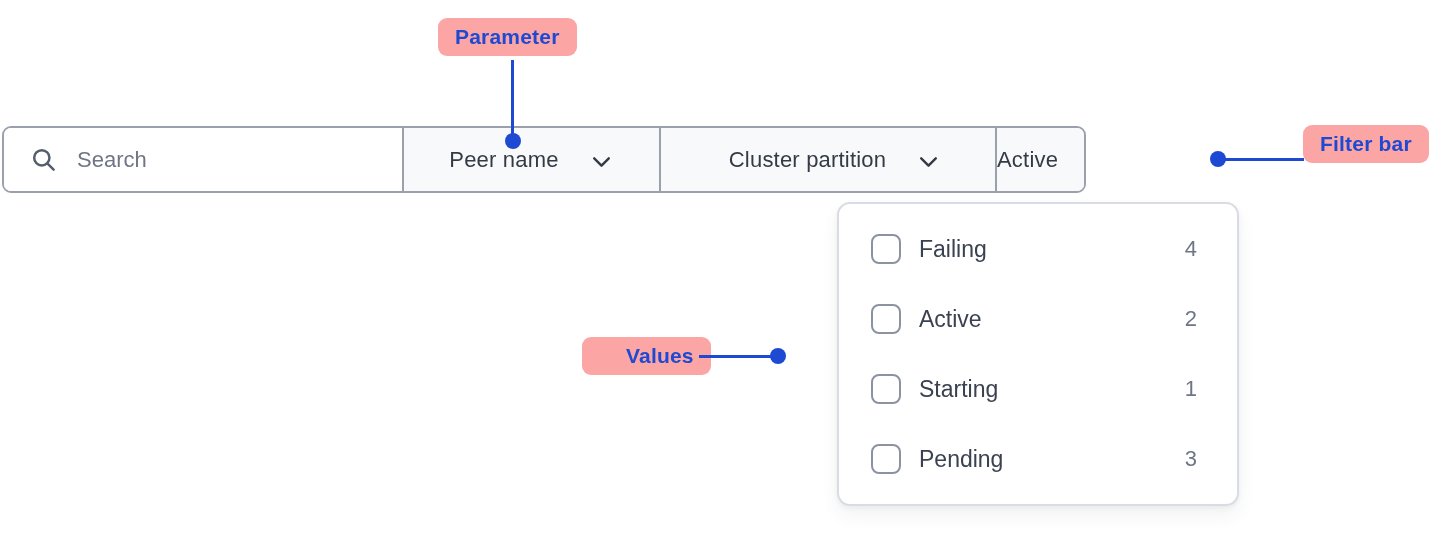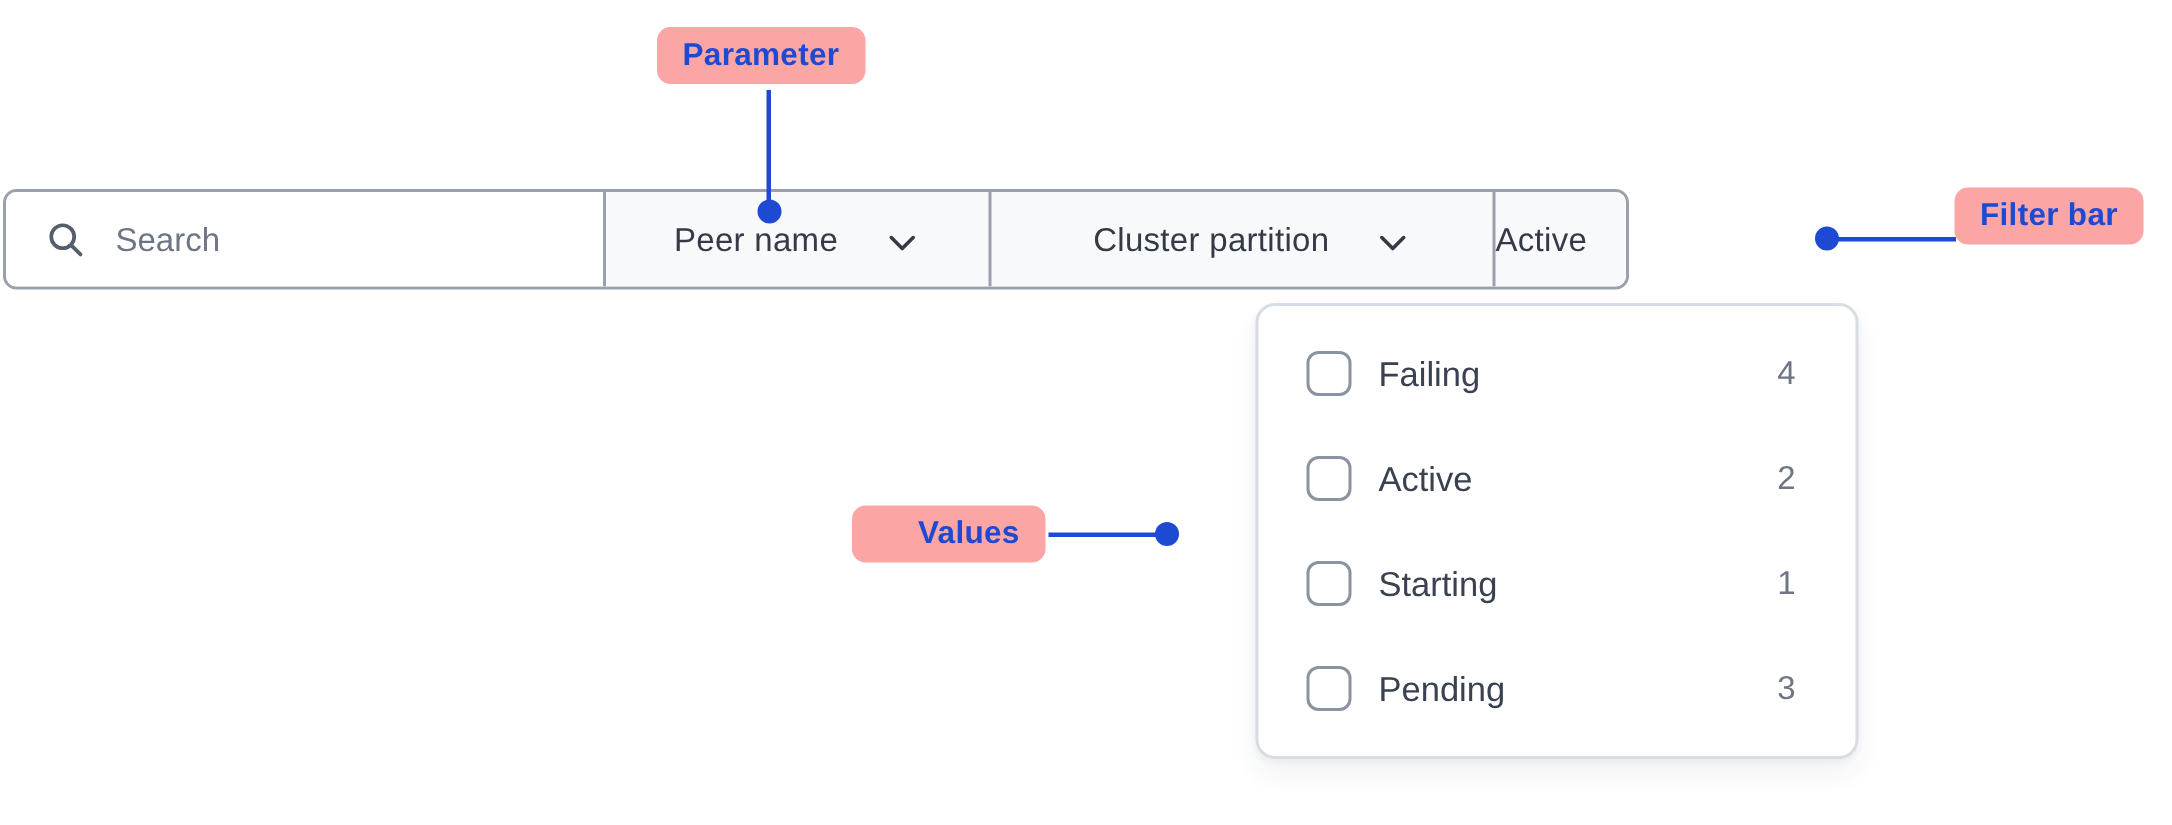--- a/index.html
+++ b/index.html
@@ -70,21 +70,21 @@
   .anno-dot {
     position: absolute; width: 16px; height: 16px; border-radius: 50%;
     background: #1e49d2;
   }
   .badge-parameter { left: 438px; top: 18px; }
   .line-parameter  { left: 511px; top: 60px; width: 3px; height: 75px; }
   .dot-parameter   { left: 505px; top: 133px; }
   .badge-filterbar { left: 1303px; top: 125px; }
   .line-filterbar  { left: 1220px; top: 158px; width: 84px; height: 3px; }
   .dot-filterbar   { left: 1210px; top: 151px; }
-  .badge-values    { left: 568px; top: 337px; padding-left: 44px; }
+  .badge-values    { left: 582px; top: 337px; padding-left: 44px; }
   .line-values     { left: 699px; top: 355px; width: 74px; height: 3px; }
   .dot-values      { left: 770px; top: 348px; }
 </style>
 </head>
 <body>
 
 <div class="canvas">
 
   <div class="filter-bar">
     <div class="search-section">

